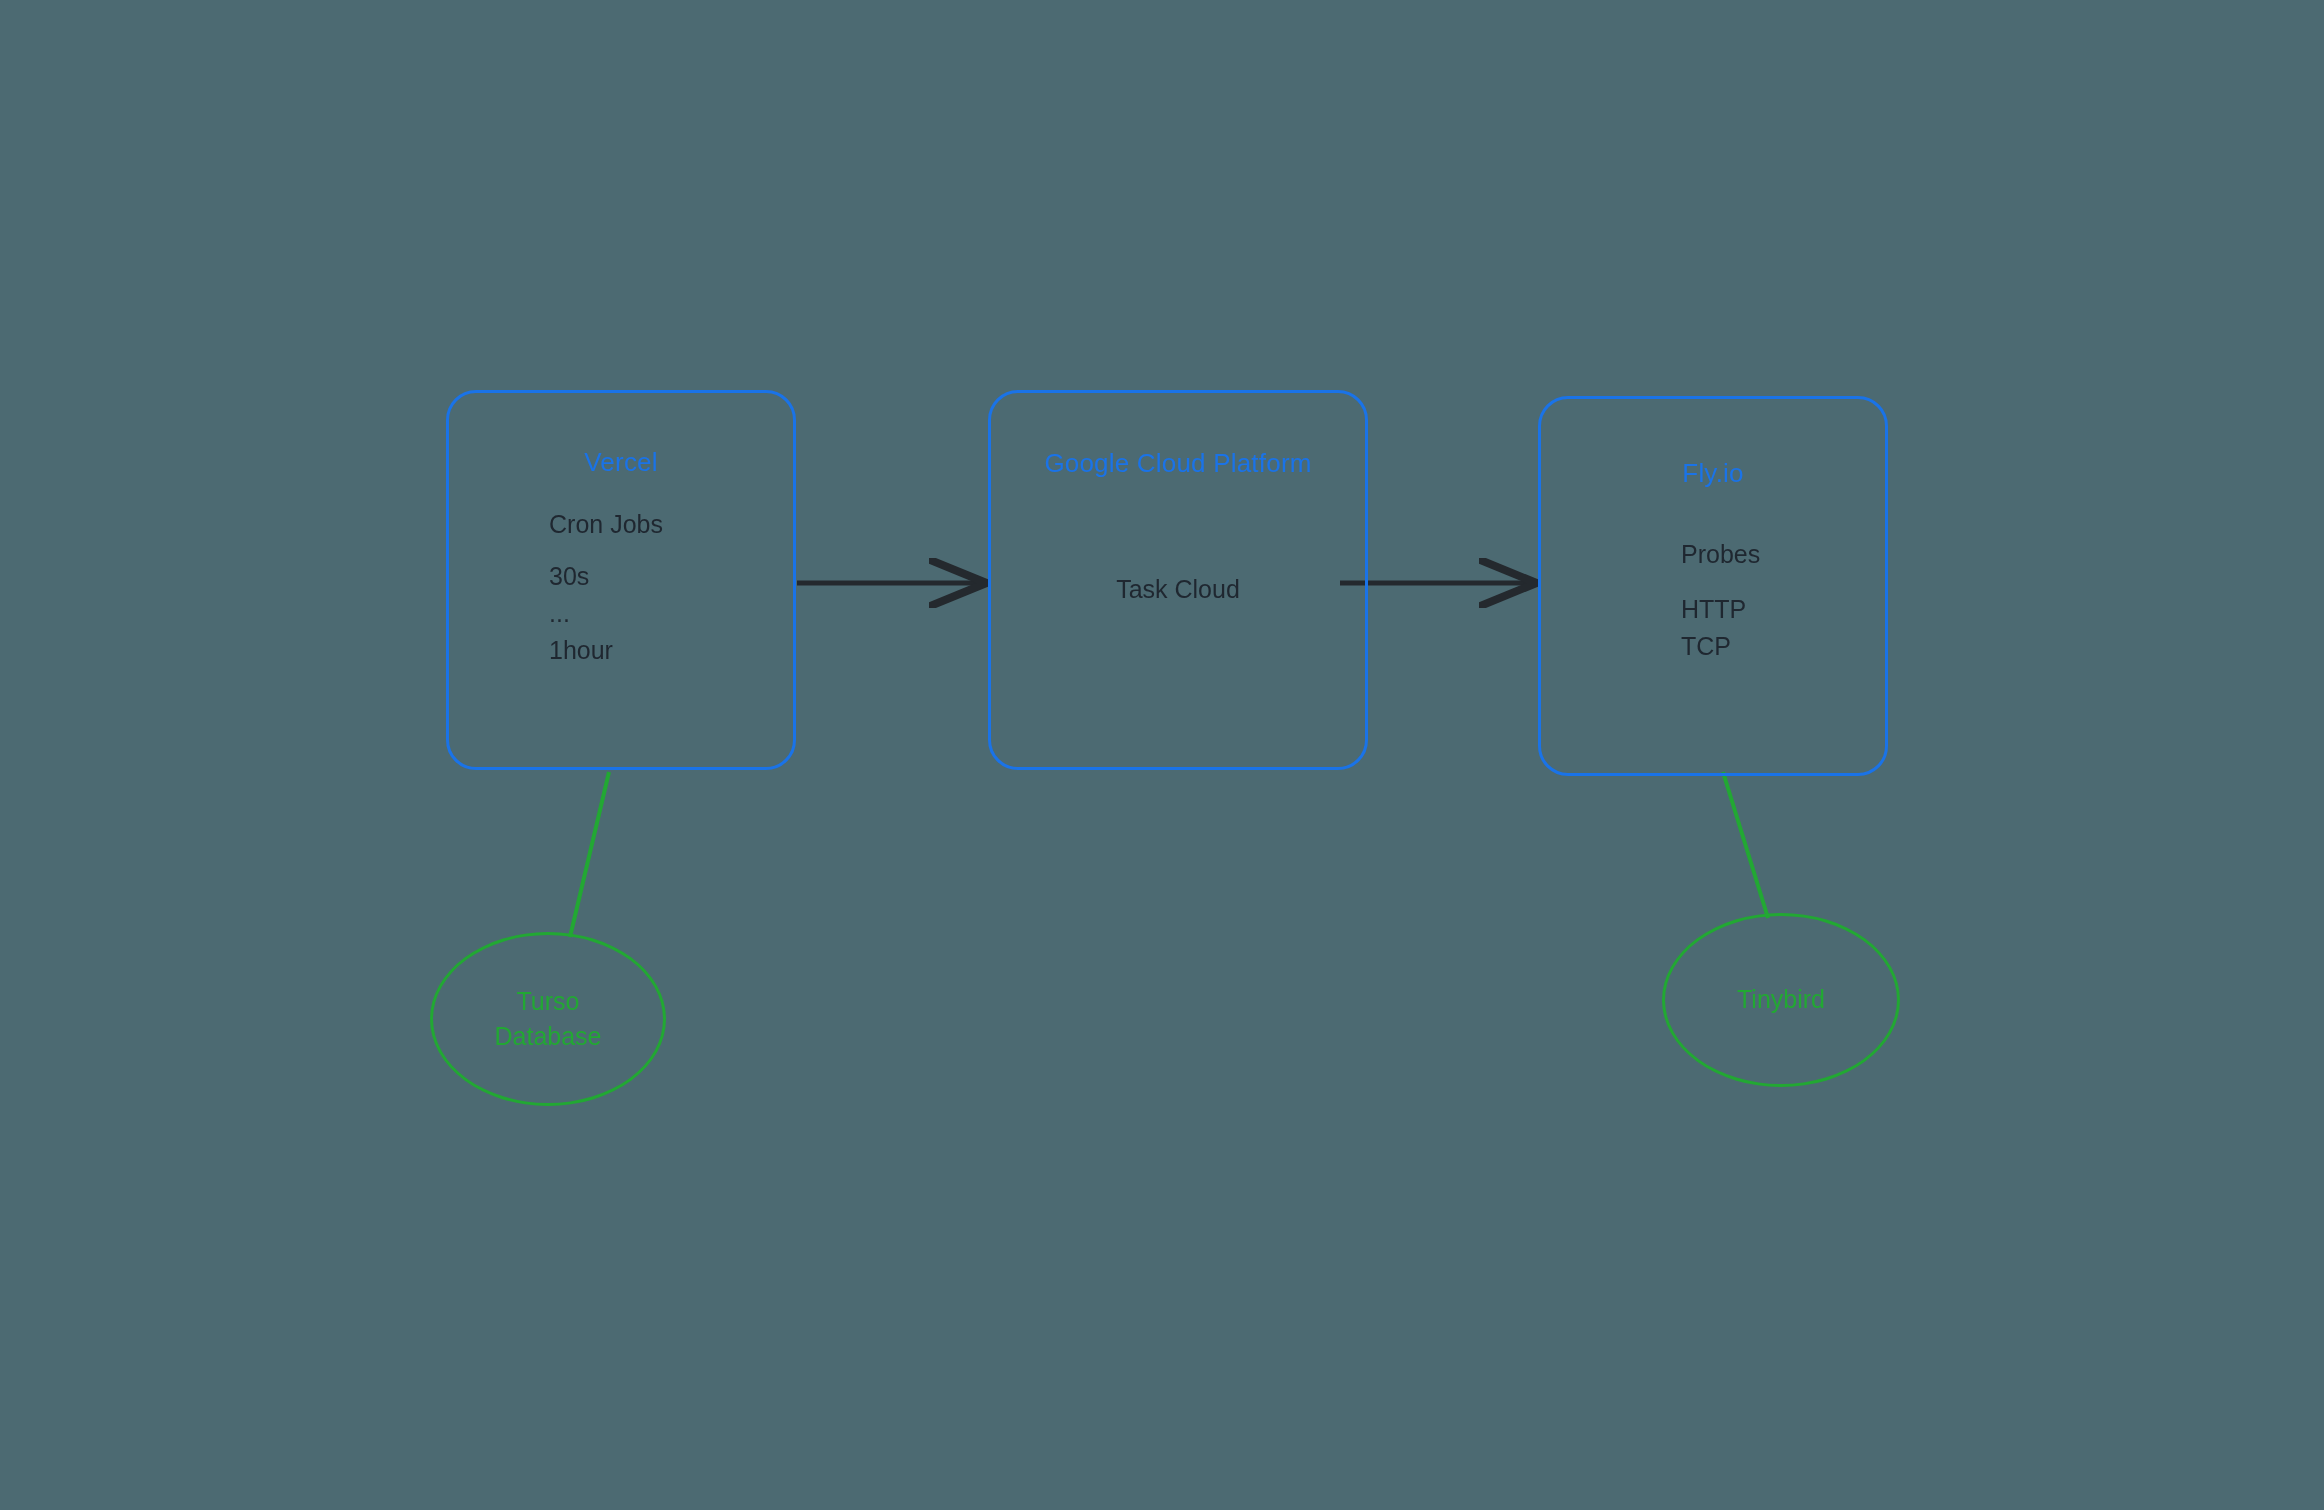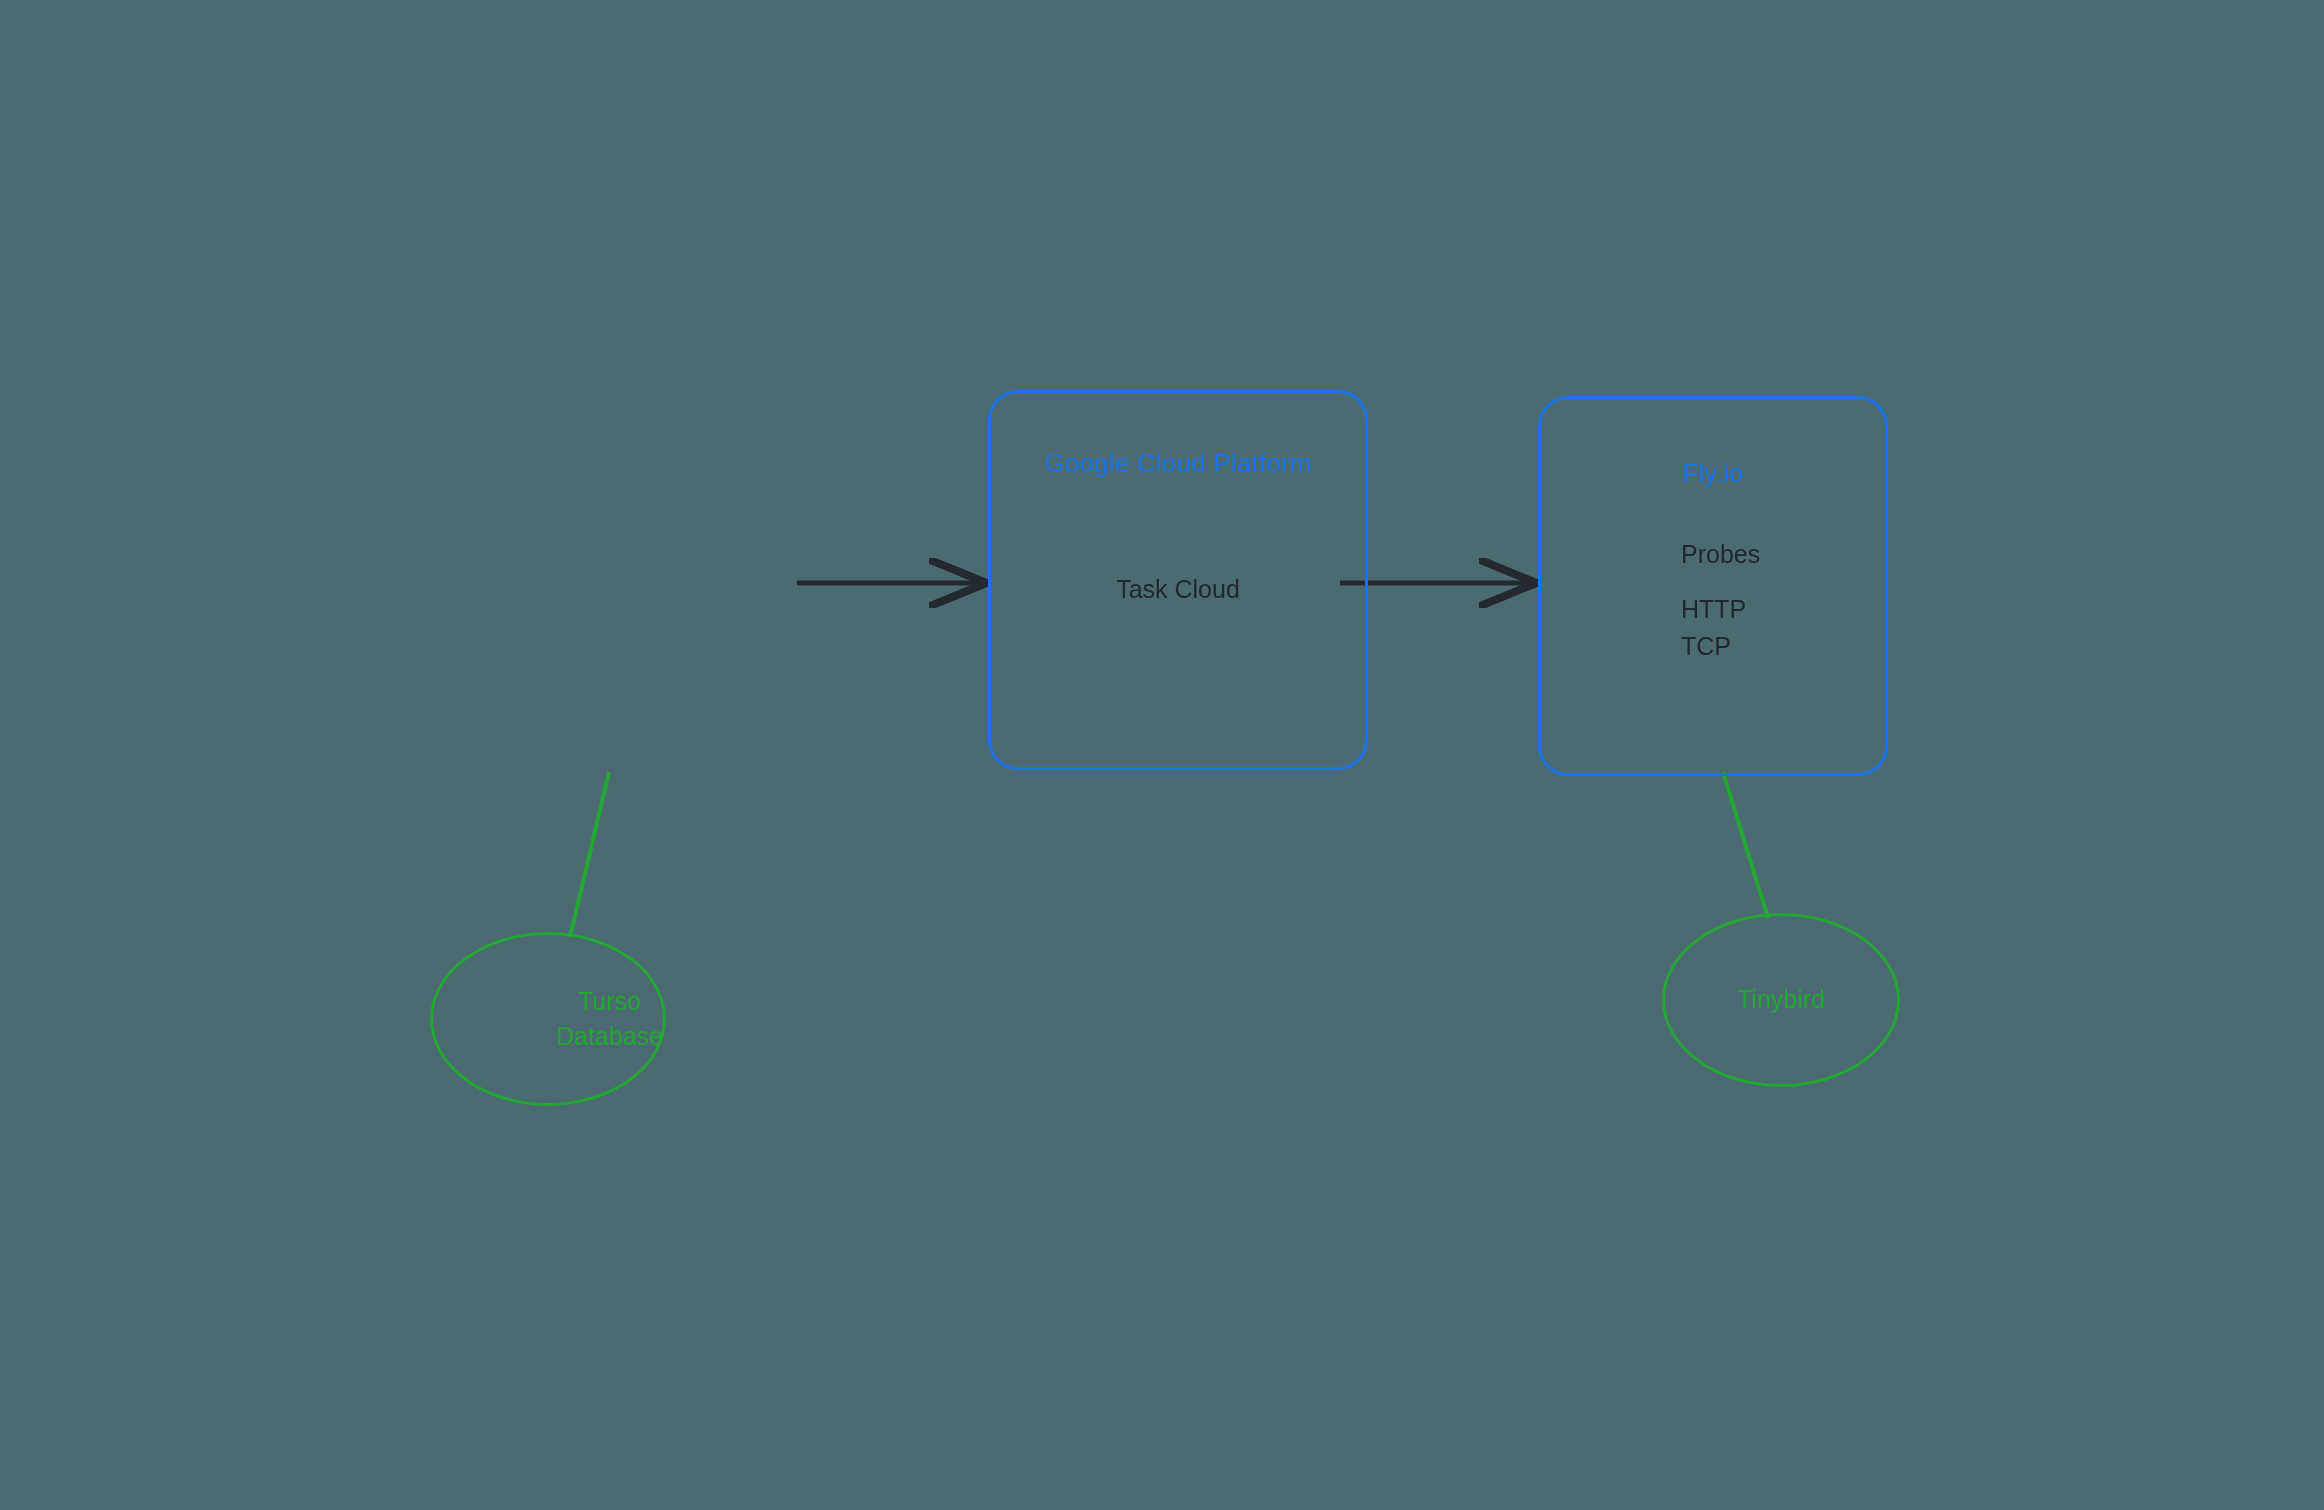--- a/index.html
+++ b/index.html
@@ -94,34 +94,41 @@
 
     <line x1="797" y1="583" x2="984" y2="583" stroke="#24292e" stroke-width="5" marker-end="url(#arrowhead)"></line>
 
     <line x1="1340" y1="583" x2="1534" y2="583" stroke="#24292e" stroke-width="5" marker-end="url(#arrowhead)"></line>
 
     <line x1="609" y1="772" x2="570" y2="937" stroke="#22a833" stroke-width="4"></line>
 
     <line x1="1723" y1="772" x2="1768" y2="918" stroke="#22a833" stroke-width="4"></line>
   </svg>
 
+  <div class="cluster" style="left:446px; top:390px; width:350px; height:380px;">
+    <div class="cluster-title" style="top:54px;">Vercel</div>
+    <div class="cluster-body" style="left:100px; top:113px;">Cron Jobs</div>
+    <div class="cluster-body" style="left:100px; top:165px;">30s
+...
+1hour</div>
+  </div>
 
   <div class="cluster" style="left:988px; top:390px; width:380px; height:380px;">
     <div class="cluster-title" style="top:55px;">Google Cloud Platform</div>
     <div class="cluster-body centered" style="top:178px;">Task Cloud</div>
   </div>
 
   <div class="cluster" style="left:1538px; top:396px; width:350px; height:380px;">
     <div class="cluster-title" style="top:59px;">Fly.io</div>
     <div class="cluster-body" style="left:140px; top:137px;">Probes</div>
     <div class="cluster-body" style="left:140px; top:192px;">HTTP
 TCP</div>
   </div>
 
-  <div class="ellipse" style="left:430px; top:932px; width:236px; height:174px;justify-content:flex-end;">
+  <div class="ellipse" style="left:430px; top:932px; width:236px; height:174px;">
     <div class="ellipse-label">Turso
 Database</div>
   </div>
 
   <div class="ellipse" style="left:1662px; top:913px; width:238px; height:174px;">
     <div class="ellipse-label">Tinybird</div>
   </div>
 
 </div>
 

